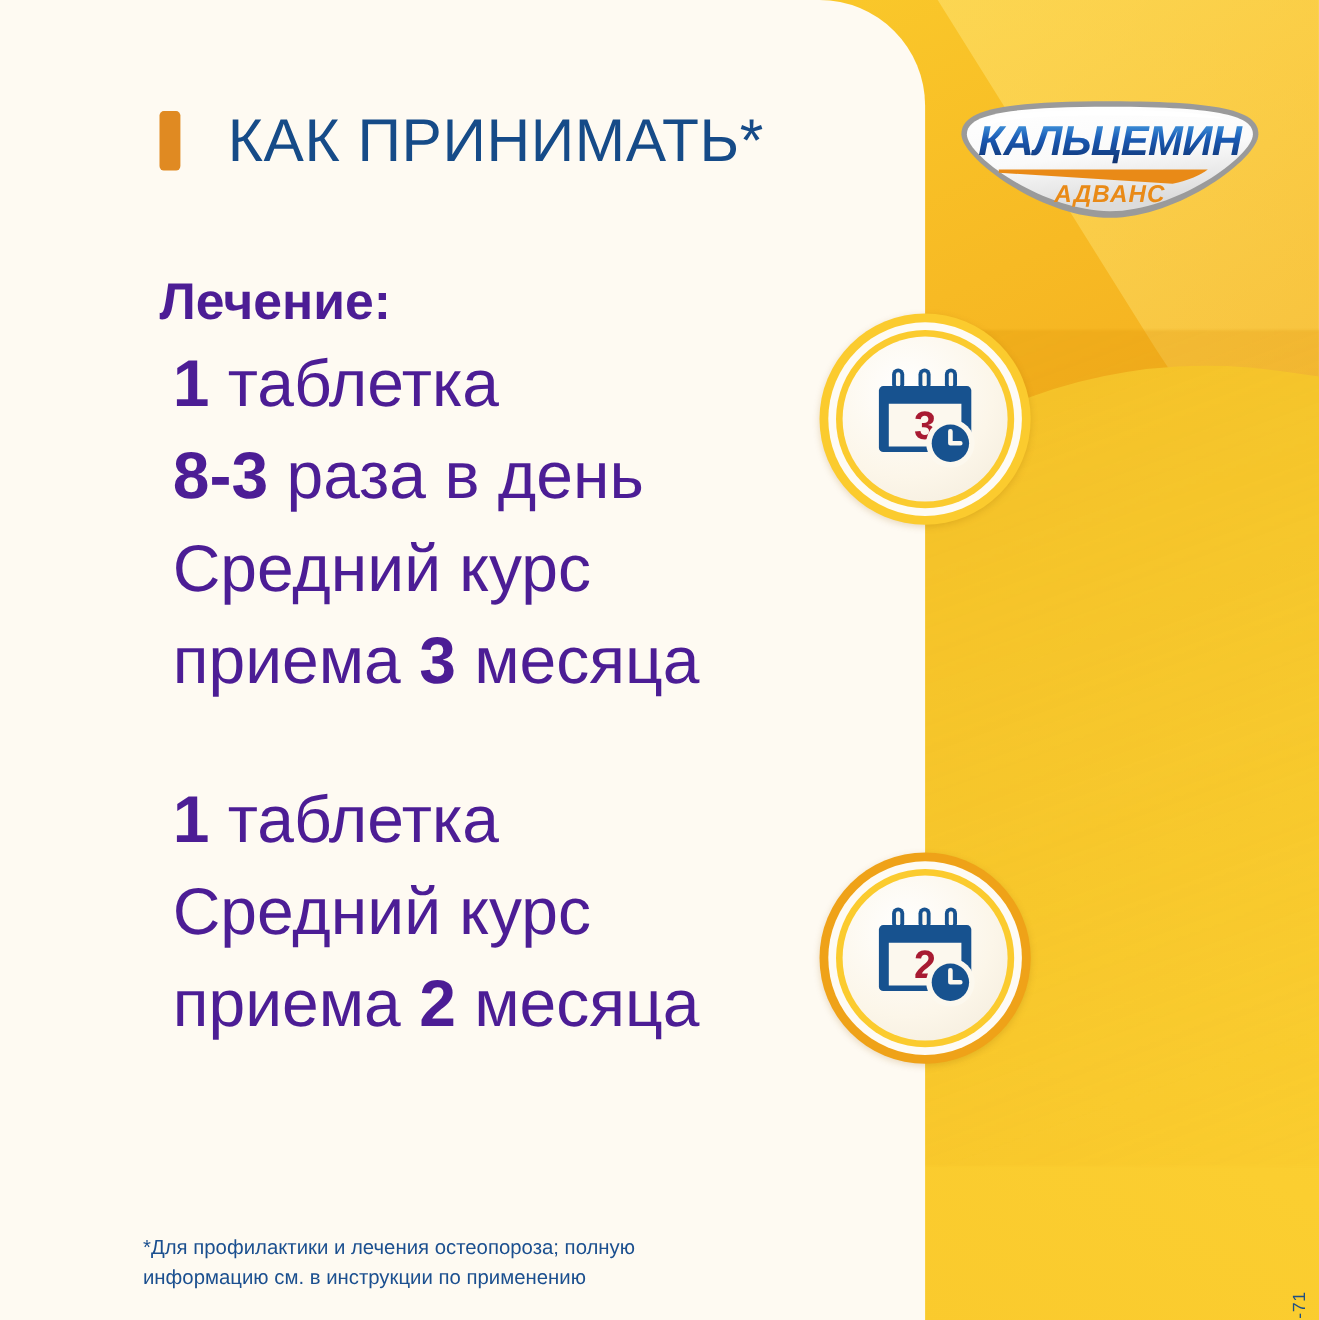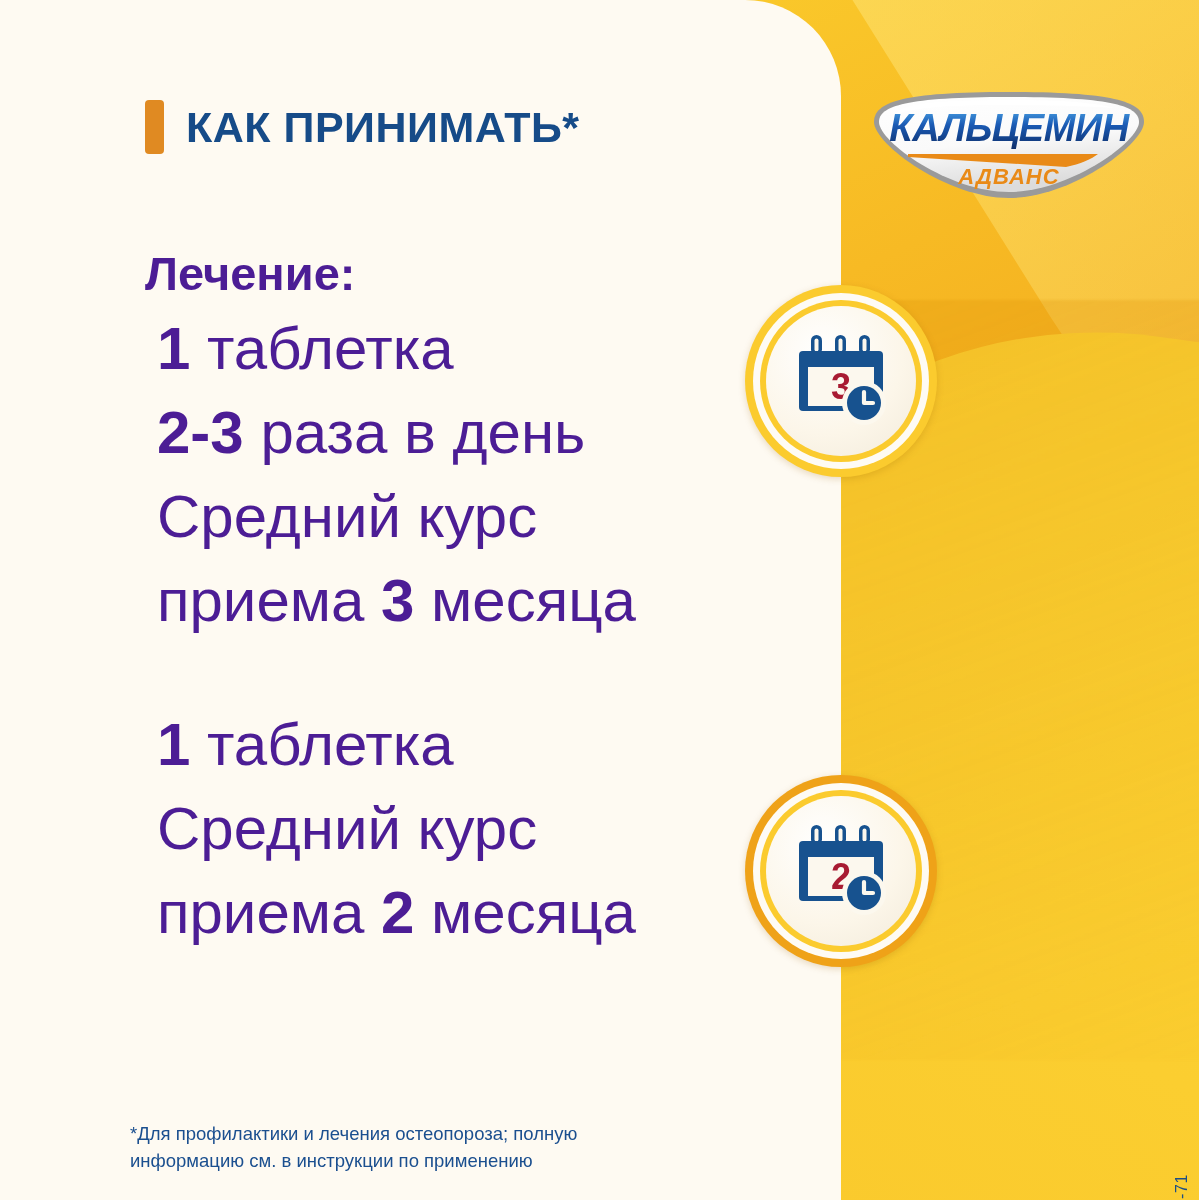--- a/index.html
+++ b/index.html
@@ -85,26 +85,27 @@
     gap: 22px;
   }
   .heading-bar {
     width: 19px;
     height: 54px;
     background: #E08A22;
     border-radius: 4px;
     flex: none;
   }
   .heading-text {
-    font-size: 43px;
-    font-weight: 700;
+    font-size: 55px;
+    font-weight: 400;
     color: #164B88;
     letter-spacing: 0.5px;
     line-height: 1;
     white-space: nowrap;
+    margin-left: 21px;
   }
 
   
   .block {
     position: absolute;
     left: 145px;
     color: #4c1d95;
   }
   .block-treatment { top: 246px; }
   .block-prevention { top: 697px; }
@@ -249,21 +250,21 @@
   </div>
 
   <div class="heading-row">
     <div class="heading-bar"></div>
     <div class="heading-text">КАК ПРИНИМАТЬ*</div>
   </div>
 
   <div class="block block-treatment">
     <p class="block-title">Лечение:</p>
     <p class="block-line"><b>1</b><span> таблетка</span></p>
-    <p class="block-line"><b>2-3</b><span> раза в день</span></p>
+    <p class="block-line"><b>8-3</b><span> раза в день</span></p>
     <p class="block-line"><span>Средний курс</span></p>
     <p class="block-line"><span>приема </span><b>3</b><span> месяца</span></p>
   </div>
 
   <div class="block block-prevention">
     <p class="block-line"><b>1</b><span> таблетка</span></p>
     <p class="block-line"><span>Средний курс</span></p>
     <p class="block-line"><span>приема </span><b>2</b><span> месяца</span></p>
   </div>
 

